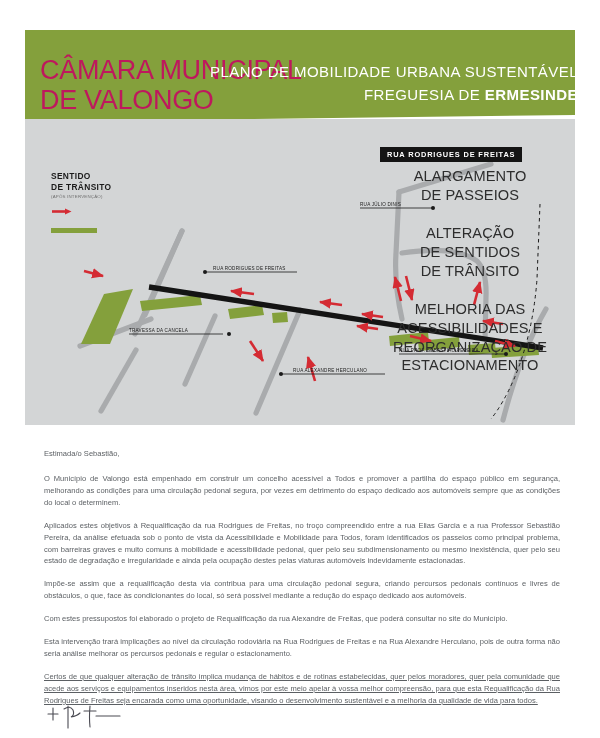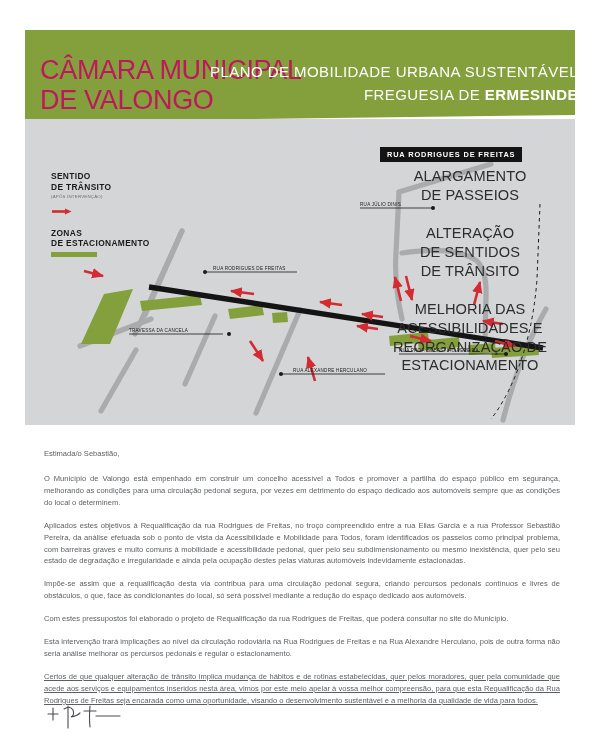--- a/index.html
+++ b/index.html
@@ -201,42 +201,38 @@
       <div class="legend-note">(APÓS INTERVENÇÃO)</div>
       <div class="legend-arrow">
         <svg width="22" height="7" viewBox="0 0 22 7">
           <line x1="1" y1="3.5" x2="15" y2="3.5" stroke="#d42b33" stroke-width="2.6"></line>
           <path d="M14,0.6 L20.5,3.5 L14,6.4 z" fill="#d42b33"></path>
         </svg>
       </div>
     </div>
 
     <div class="legend-block">
-      <div class="legend-title">
-        <div>ZONAS</div>
-        <div>DE ESTACIONAMENTO</div>
-      </div>
       <div class="legend-swatch"></div>
     </div>
 
   </div>
 
   <div class="interv">
     <div class="street-tag">RUA RODRIGUES DE FREITAS</div>
     <div class="interv-item">ALARGAMENTO<br>DE PASSEIOS</div>
     <div class="interv-item">ALTERAÇÃO<br>DE SENTIDOS<br>DE TRÂNSITO</div>
     <div class="interv-item">MELHORIA DAS<br>ACESSIBILIDADES E<br>REORGANIZAÇÃO DE<br>ESTACIONAMENTO</div>
   </div>
 
   <div class="letter">
     <p class="salut">Estimada/o Sebastião,</p>
     <p>O Município de Valongo está empenhado em construir um concelho acessível a Todos e promover a partilha do espaço público em segurança, melhorando as condições para uma circulação pedonal segura, por vezes em detrimento do espaço dedicado aos automóveis sempre que as condições do local o determinem.</p>
     <p>Aplicados estes objetivos à Requalificação da rua Rodrigues de Freitas, no troço compreendido entre a rua Elias Garcia e a rua Professor Sebastião Pereira, da análise efetuada sob o ponto de vista da Acessibilidade e Mobilidade para Todos, foram identificados os passeios como principal problema, com barreiras graves e muito comuns à mobilidade e acessibilidade pedonal, quer pelo seu subdimensionamento ou mesmo inexistência, quer pelo seu estado de degradação e irregularidade e ainda pela ocupação destes pelas viaturas automóveis indevidamente estacionadas.</p>
     <p>Impõe-se assim que a requalificação desta via contribua para uma circulação pedonal segura, criando percursos pedonais contínuos e livres de obstáculos, o que, face às condicionantes do local, só será possível mediante a redução do espaço dedicado aos automóveis.</p>
-    <p>Com estes pressupostos foi elaborado o projeto de Requalificação da rua Rodrigues de Freitas, que poderá consultar no site do Município.</p>
+    <p>Com estes pressupostos foi elaborado o projeto de Requalificação da rua Alexandre de Freitas, que poderá consultar no site do Município.</p>
     <p>Esta intervenção trará implicações ao nível da circulação rodoviária na Rua Rodrigues de Freitas e na Rua Alexandre Herculano, pois de outra forma não seria análise melhorar os percursos pedonais e regular o estacionamento.</p>
     <p>Certos de que qualquer alteração de trânsito implica mudança de hábitos e de rotinas estabelecidas, quer pelos moradores, quer pela comunidade que acede aos serviços e equipamentos inseridos nesta área, vimos por este meio apelar à vossa melhor compreensão, para que esta Requalificação da Rua Rodrigues de Freitas seja encarada como uma oportunidade, visando o desenvolvimento sustentável e a melhoria da qualidade de vida para todos.</p>
   </div>
 
   <svg class="signature" viewBox="0 0 160 34">
     <g stroke="#4a4a52" stroke-width="1.1" fill="none" stroke-linecap="round">
       <path d="M4,14 L14,14"></path>
       <path d="M9,8 L9,20"></path>
       <path d="M20,9 Q26,5 29,10 Q31,15 27,17 Q33,16 36,13"></path>
       <path d="M24,6 L24,28"></path>

